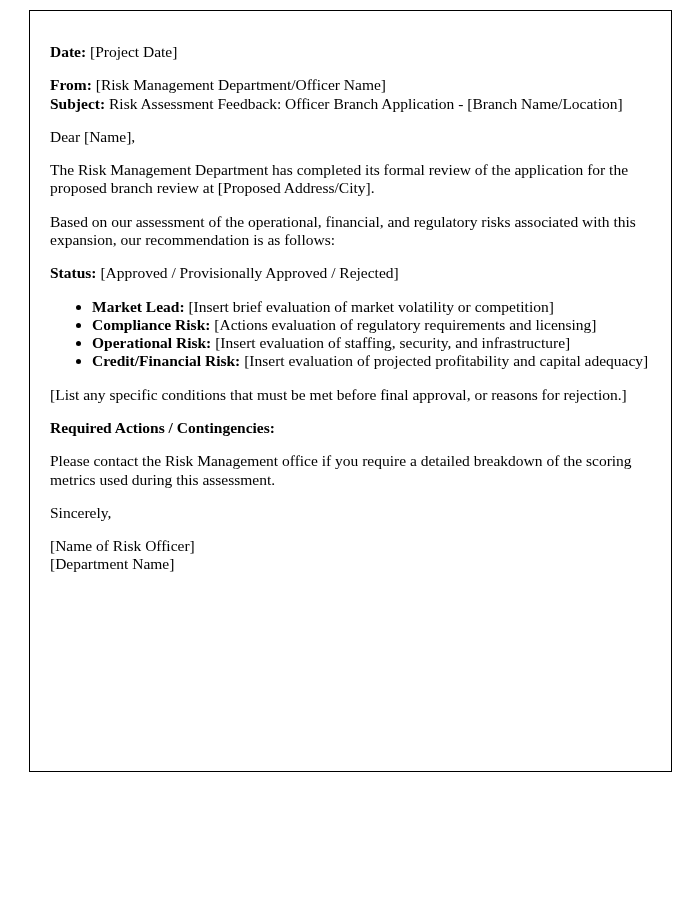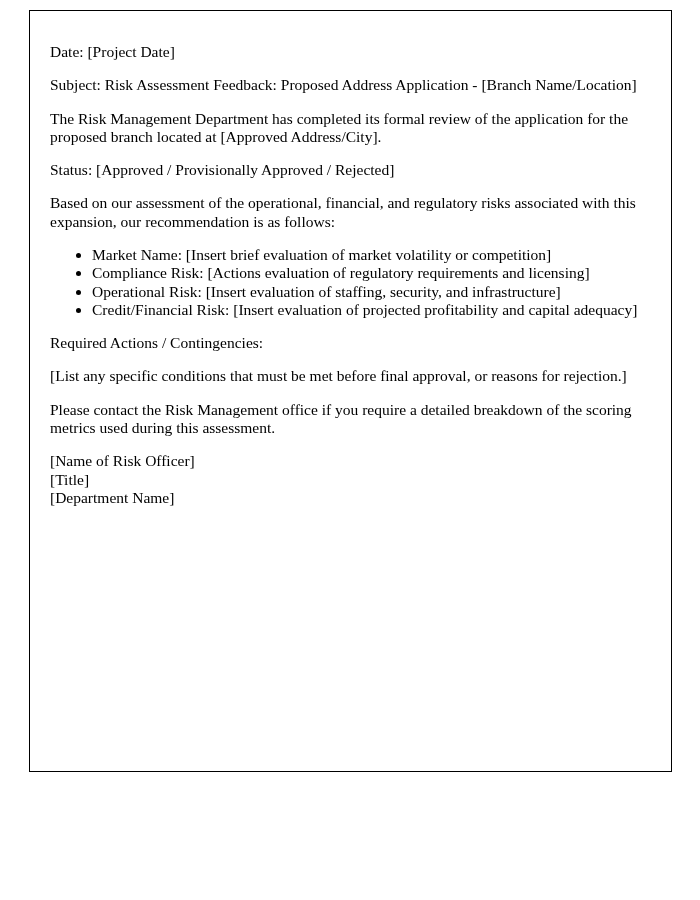--- a/index.html
+++ b/index.html
@@ -33,62 +33,64 @@
   .doc p {
     margin: 0 0 15px 0;
   }
   .doc p.tight {
     margin: 0;
   }
   .doc p.tight-last {
     margin: 0 0 15px 0;
   }
   .doc b {
-    font-weight: normal;
+    font-weight: bold;
     margin-top: 20px;
   }
   .doc ul {
     margin: 0 0 15px 0;
     padding-left: 42px;
   }
   .doc li {
     margin: 0;
   }
 </style>
 </head>
 <body>
 
 <div class="page">
   <div class="doc">
 
     <p><b>Date:</b> <span>[Project Date]</span></p>
 
-    <p class="tight-last"><b>Subject:</b> <span>Risk Assessment Feedback: Proposed Address Application - [Branch Name/Location]</span></p>
+    <p class="tight"><b>From:</b> <span>[Risk Management Department/Officer Name]</span></p>
+    <p class="tight-last"><b>Subject:</b> <span>Risk Assessment Feedback: Officer Branch Application - [Branch Name/Location]</span></p>
 
+    <p>Dear [Name],</p>
 
-    <p>The Risk Management Department has completed its formal review of the application for the proposed branch located at [Approved Address/City].</p>
+    <p>The Risk Management Department has completed its formal review of the application for the proposed branch review at [Proposed Address/City].</p>
+
+    <p>Based on our assessment of the operational, financial, and regulatory risks associated with this expansion, our recommendation is as follows:</p>
 
     <p><b>Status:</b> <span>[Approved / Provisionally Approved / Rejected]</span></p>
 
-    <p>Based on our assessment of the operational, financial, and regulatory risks associated with this expansion, our recommendation is as follows:</p>
-
 
     <ul>
-      <li><b>Market Name:</b> <span>[Insert brief evaluation of market volatility or competition]</span></li>
+      <li><b>Market Lead:</b> <span>[Insert brief evaluation of market volatility or competition]</span></li>
       <li><b>Compliance Risk:</b> <span>[Actions evaluation of regulatory requirements and licensing]</span></li>
       <li><b>Operational Risk:</b> <span>[Insert evaluation of staffing, security, and infrastructure]</span></li>
       <li><b>Credit/Financial Risk:</b> <span>[Insert evaluation of projected profitability and capital adequacy]</span></li>
     </ul>
 
+    <p>[List any specific conditions that must be met before final approval, or reasons for rejection.]</p>
+
     <p><b>Required Actions / Contingencies:</b></p>
-
-    <p>[List any specific conditions that must be met before final approval, or reasons for rejection.]</p>
 
     <p>Please contact the Risk Management office if you require a detailed breakdown of the scoring metrics used during this assessment.</p>
 
+    <p>Sincerely,</p>
 
 
     <p class="tight">[Name of Risk Officer]</p>
-    <p class="tight">[Title]</p>
     <p class="tight">[Department Name]</p>
 
   </div>
 </div>
 
 </body></html>

